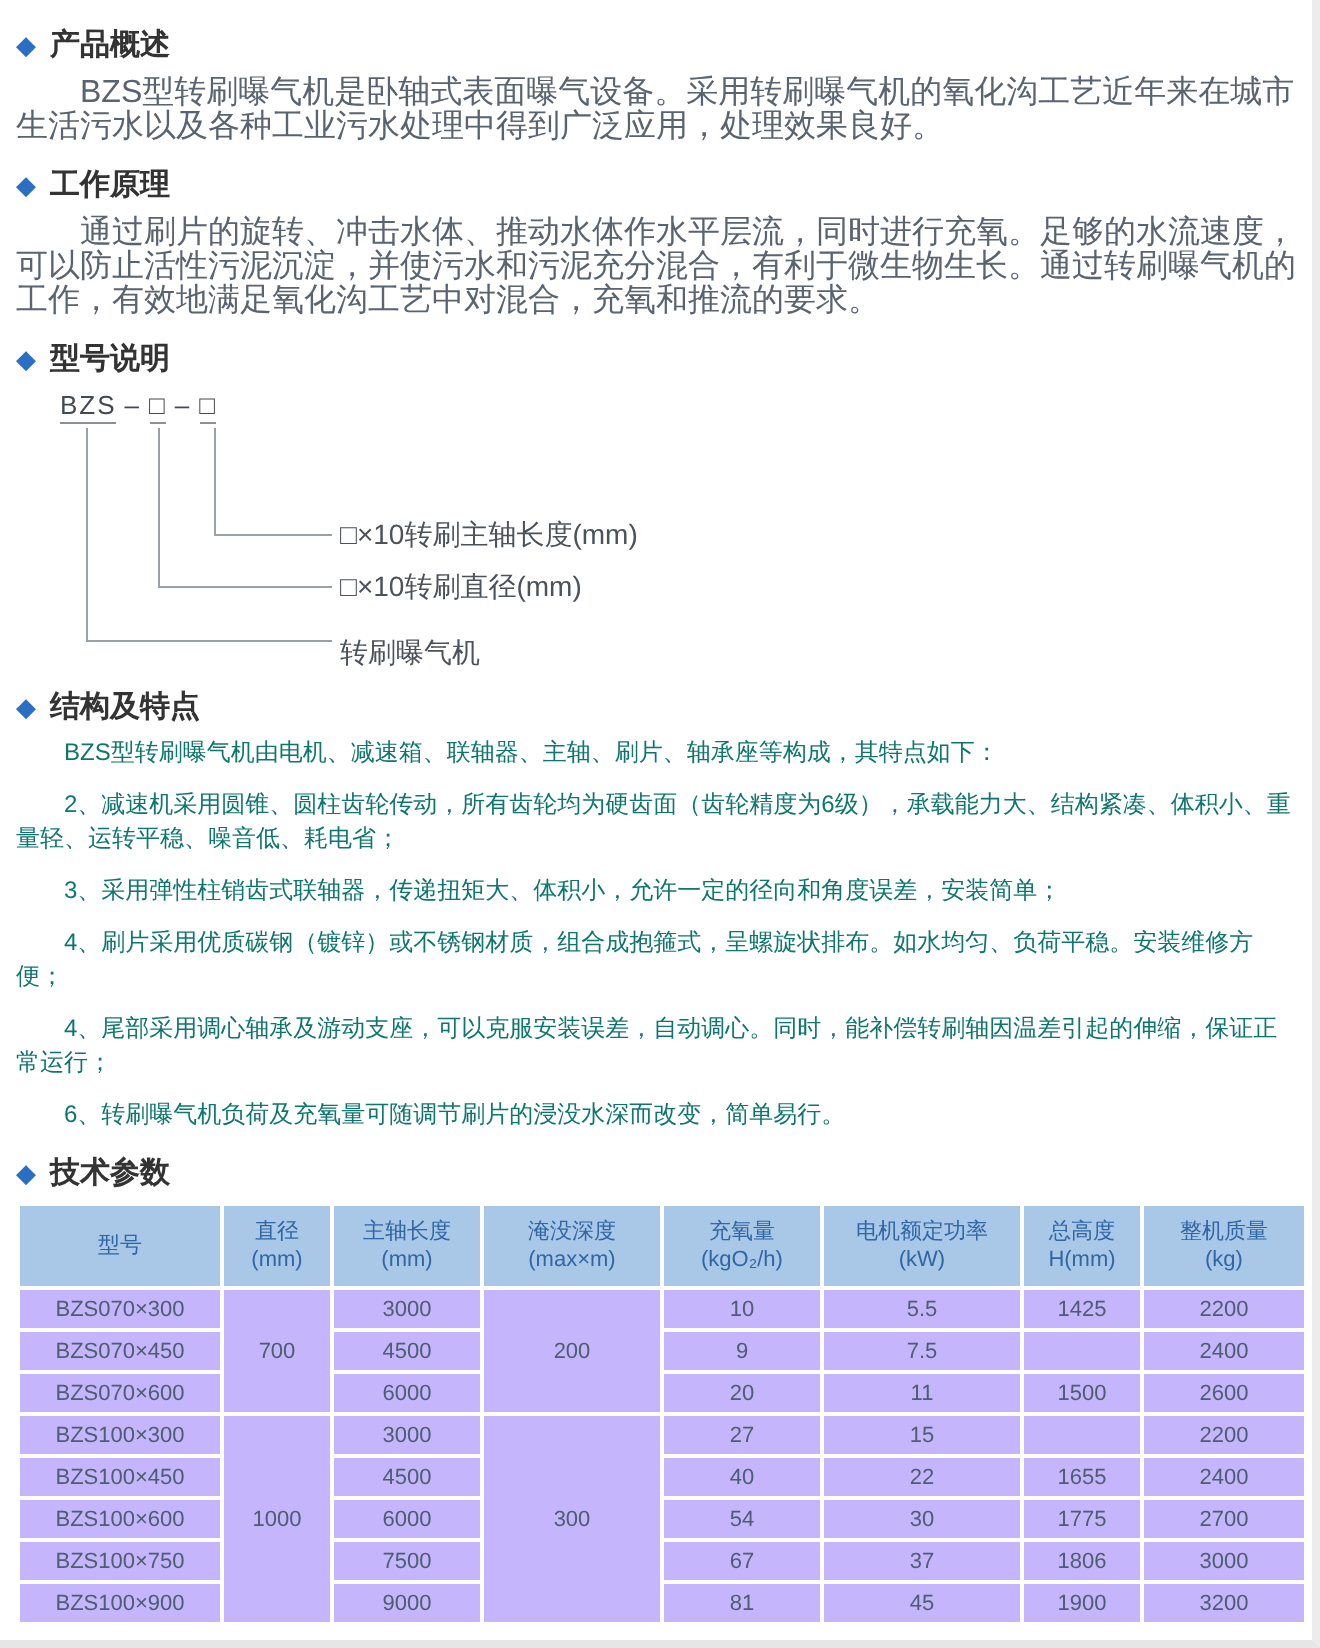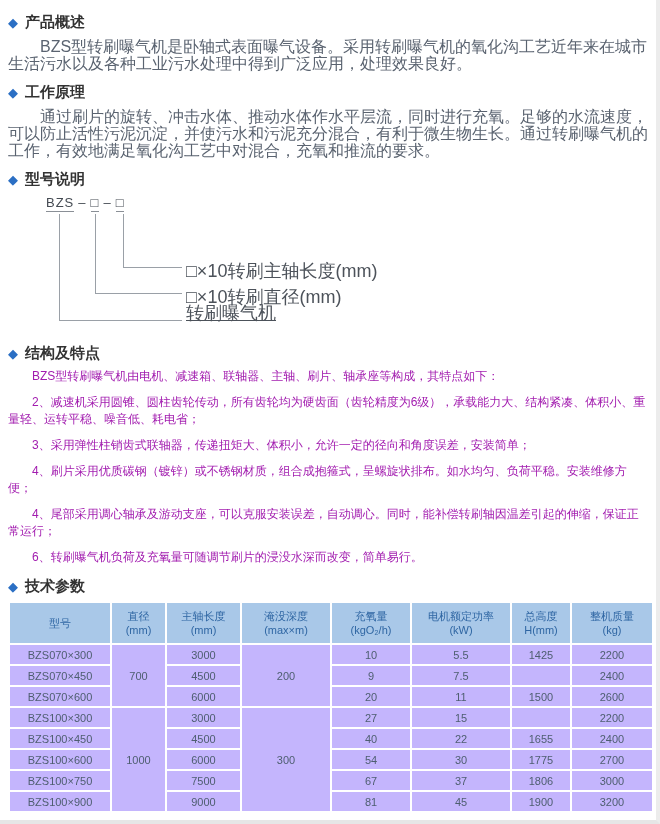--- a/index.html
+++ b/index.html
@@ -20,36 +20,36 @@
     display: flex; align-items: center; gap: 7px;
     font-size: 15px; font-weight: bold; color: #333333;
     margin: 11px 0 3px 0;
   }
   .diamond { color: #2b6fc4; font-size: 13px; line-height: 1; }
   .body-p {
     font-size: 16px; color: #5a6370; line-height: 17px;
     text-indent: 2em; margin: 6px 0 6px 0;
   }
   .feat-p {
-    font-size: 12px; color: #a21caf; line-height: 17px;
+    font-size: 12px; color: #0f766e; line-height: 17px;
     text-indent: 2em; margin: 9px 0;
   }
   
   .diagram {
-    position: relative; height: 138px; margin: 6px 0 4px 38px;
+    position: relative; height: 138px; margin: 6px 0 4px 22px;
     font-size: 13px; color: #444a52;
   }
   .code-line { position: absolute; top: 0; left: 0; letter-spacing: 1px; }
   .code-underline { border-bottom: 1px solid #8a8f96; padding-bottom: 1px; }
   .code-dash { padding: 0 4px; }
   .dline { position: absolute; background: #9aa0a7; }
   .vl { width: 1px; }
   .hl { height: 1px; }
   .callout {
-    position: absolute; left: 140px; font-size: 18px; color: #4c525a;
+    position: absolute; left: 140px; font-size: 14px; color: #4c525a;
     white-space: nowrap;
   }
   
   .specs-table {
     width: 644px; border-collapse: collapse; table-layout: fixed;
     margin-top: 5px;
   }
   .specs-table th, .specs-table td {
     border: 2px solid #ffffff; text-align: center; vertical-align: middle;
     overflow: hidden;
@@ -93,21 +93,21 @@
     <div class="dline vl" style="left:13px;  top:19px; height:107px;"></div>
     <div class="dline vl" style="left:49px;  top:19px; height:80px;"></div>
     <div class="dline vl" style="left:77px;  top:19px; height:54px;"></div>
 
     <div class="dline hl" style="left:77px; top:72px;  width:59px;"></div>
     <div class="dline hl" style="left:49px; top:98px;  width:87px;"></div>
     <div class="dline hl" style="left:13px; top:125px; width:123px;"></div>
 
     <div class="callout" style="top:64px;">□×10转刷主轴长度(mm)</div>
     <div class="callout" style="top:90px;">□×10转刷直径(mm)</div>
-    <div class="callout" style="top:106px;text-decoration:underline;">转刷曝气机</div>
+    <div class="callout" style="top:123px;">转刷曝气机</div>
   </div>
 
   <div class="sec-heading">
     <span class="diamond">◆</span>
     <span>结构及特点</span>
   </div>
   <p class="feat-p" style="margin-top:5px;">BZS型转刷曝气机由电机、减速箱、联轴器、主轴、刷片、轴承座等构成，其特点如下：</p>
   <p class="feat-p">2、减速机采用圆锥、圆柱齿轮传动，所有齿轮均为硬齿面（齿轮精度为6级），承载能力大、结构紧凑、体积小、重量轻、运转平稳、噪音低、耗电省；</p>
   <p class="feat-p">3、采用弹性柱销齿式联轴器，传递扭矩大、体积小，允许一定的径向和角度误差，安装简单；</p>
   <p class="feat-p">4、刷片采用优质碳钢（镀锌）或不锈钢材质，组合成抱箍式，呈螺旋状排布。如水均匀、负荷平稳。安装维修方便；</p>

